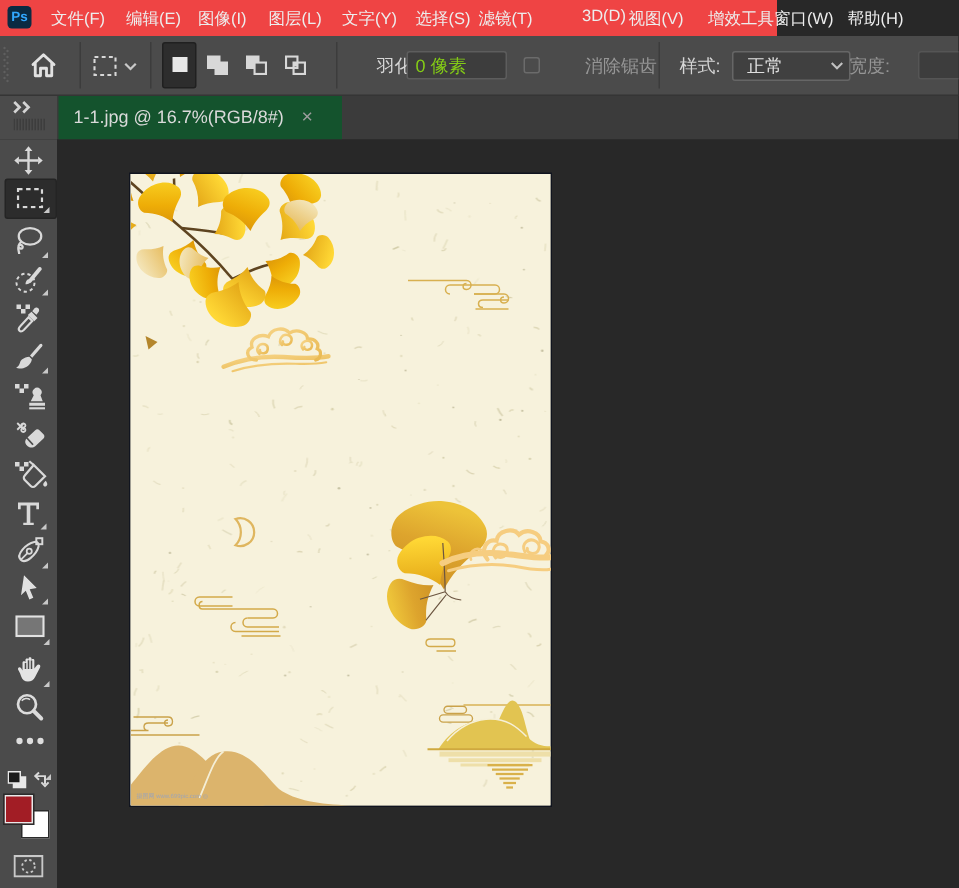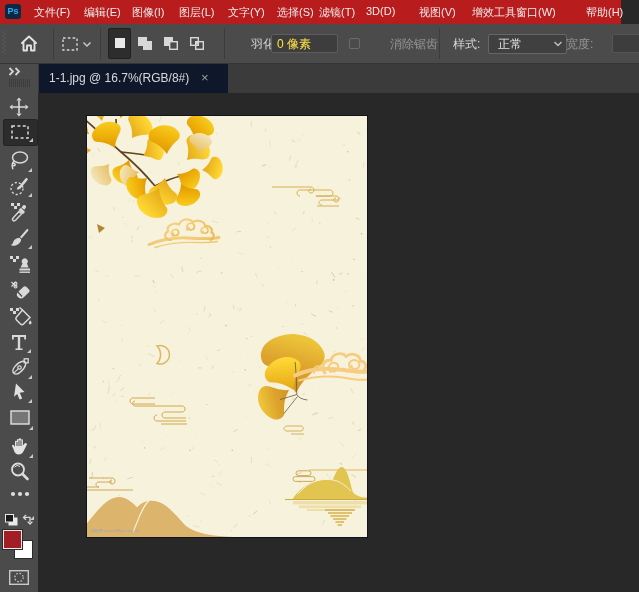--- a/index.html
+++ b/index.html
@@ -1,32 +1,32 @@
 <!DOCTYPE html>
 <html><head>
 <meta charset="utf-8">
 <style>
   html,body{margin:0;padding:0;}
   body{width:639px;height:592px;overflow:hidden;background:#282828;
        font-family:"Liberation Sans",sans-serif;position:relative;}
   .abs{position:absolute;}
   
-  #menubar{left:0;top:0;width:621px;height:24px;background:#b91c1c;}
+  #menubar{left:0;top:0;width:518px;height:24px;background:#ef4444;}
   #menubar span{position:absolute;top:5px;font-size:11px;color:#ededed;white-space:nowrap;}
   #pslogo{left:5px;top:4px;width:16px;height:15px;background:#0b2a42;border-radius:3px;
           color:#31a8ff;font-weight:bold;font-size:9px;text-align:center;line-height:15px;}
   
   #optbar{left:0;top:24px;width:639px;height:40px;background:#4b4b4b;border-bottom:1px solid #353535;box-sizing:border-box;}
   .sep{position:absolute;width:1px;background:#3c3c3c;top:4px;height:31px;}
   .olabel{position:absolute;font-size:12px;color:#d6d6d6;top:12px;white-space:nowrap;}
   .dim{color:#969696!important;}
   .field{position:absolute;background:#3d3d3d;border:1px solid #5d5d5d;border-radius:2px;box-sizing:border-box;}
   
   #tabrow{left:38px;top:64px;width:601px;height:29px;background:#3b3b3b;}
-  #tab{left:1px;top:0;width:179px;height:29px;background:#0f172a;color:#dadada;font-size:12px;line-height:29px;padding-left:10px;}
+  #tab{left:1px;top:0;width:179px;height:29px;background:#14532d;color:#dadada;font-size:12px;line-height:29px;padding-left:10px;}
   #tabx{left:162px;top:8px;width:12px;height:12px;color:#9d9d9d;font-size:13px;line-height:12px;}
   
   #toolhead{left:0;top:64px;width:38px;height:29px;background:#4b4b4b;}
   #toolbar{left:0;top:93px;width:38px;height:499px;background:#4b4b4b;}
   .tool{position:absolute;left:0;width:38px;height:26px;}
   .tool svg{position:absolute;left:9px;top:3px;}
   .tri{position:absolute;right:4px;bottom:3px;width:0;height:0;border-left:4px solid transparent;border-bottom:4px solid #c8c8c8;}
   
   #canvasarea{left:38px;top:93px;width:601px;height:499px;background:#282828;}
 </style>
@@ -35,25 +35,25 @@
 
 <div class="abs" id="menubar">
   <div class="abs" id="pslogo">Ps</div>
   <span style="left:34px">文件(F)</span>
   <span style="left:84px">编辑(E)</span>
   <span style="left:132px">图像(I)</span>
   <span style="left:179px">图层(L)</span>
   <span style="left:228px">文字(Y)</span>
   <span style="left:277px">选择(S)</span>
   <span style="left:319px">滤镜(T)</span>
-  <span style="left:366px">3D(D)</span>
+  <span style="left:388px">3D(D)</span>
   <span style="left:419px">视图(V)</span>
   <span style="left:472px">增效工具</span>
   <span style="left:516px">窗口(W)</span>
-  <span style="left:586px">帮助(H)</span>
+  <span style="left:565px">帮助(H)</span>
 </div>
 
 <div class="abs" id="optbar">
   <svg class="abs" style="left:2px;top:6px" width="4" height="28" viewBox="0 0 4 28">
     <g fill="#5f5f5f">
         <circle cx="1" cy="2" r="0.8"></circle>
         <circle cx="3" cy="4" r="0.8"></circle>
         <circle cx="1" cy="6" r="0.8"></circle>
         <circle cx="3" cy="8" r="0.8"></circle>
         <circle cx="1" cy="10" r="0.8"></circle>
@@ -93,21 +93,21 @@
     <rect x="6.7" y="5.7" width="7.6" height="7.6" fill="#4b4b4b" stroke="#d8d8d8" stroke-width="1.4"></rect>
   </svg>
   <svg class="abs" style="left:189px;top:12px" width="17" height="15" viewBox="0 0 17 15">
     <rect x="1.7" y="1.7" width="7.6" height="7.6" fill="none" stroke="#d8d8d8" stroke-width="1.4"></rect>
     <rect x="6.7" y="5.7" width="7.6" height="7.6" fill="none" stroke="#d8d8d8" stroke-width="1.4"></rect>
     <rect x="6.7" y="5.7" width="2.6" height="2.6" fill="#d8d8d8"></rect>
   </svg>
   <div class="sep" style="left:224px"></div>
   <div class="olabel" style="left:251px">羽化:</div>
   <div class="field" style="left:271px;top:10px;width:67px;height:19px"></div>
-  <div class="olabel" style="left:277px;color:#fde047">0 像素</div>
+  <div class="olabel" style="left:277px;color:#84cc16">0 像素</div>
 
   <div class="abs" style="left:349px;top:14px;width:11px;height:11px;border:1px solid #6b6b6b;border-radius:2px;box-sizing:border-box"></div>
   <div class="olabel dim" style="left:390px">消除锯齿</div>
   <div class="sep" style="left:439px"></div>
   <div class="olabel" style="left:453px">样式:</div>
   <div class="field" style="left:488px;top:10px;width:79px;height:20px;background:#404040;border-color:#666"></div>
   <div class="olabel" style="left:498px;color:#e0e0e0">正常</div>
   <svg class="abs" style="left:553px;top:17px" width="10" height="7" viewBox="0 0 10 7">
     <path d="M1.5 1 L5 4.5 L8.5 1" fill="none" stroke="#c0c0c0" stroke-width="1.4"></path>
   </svg>

